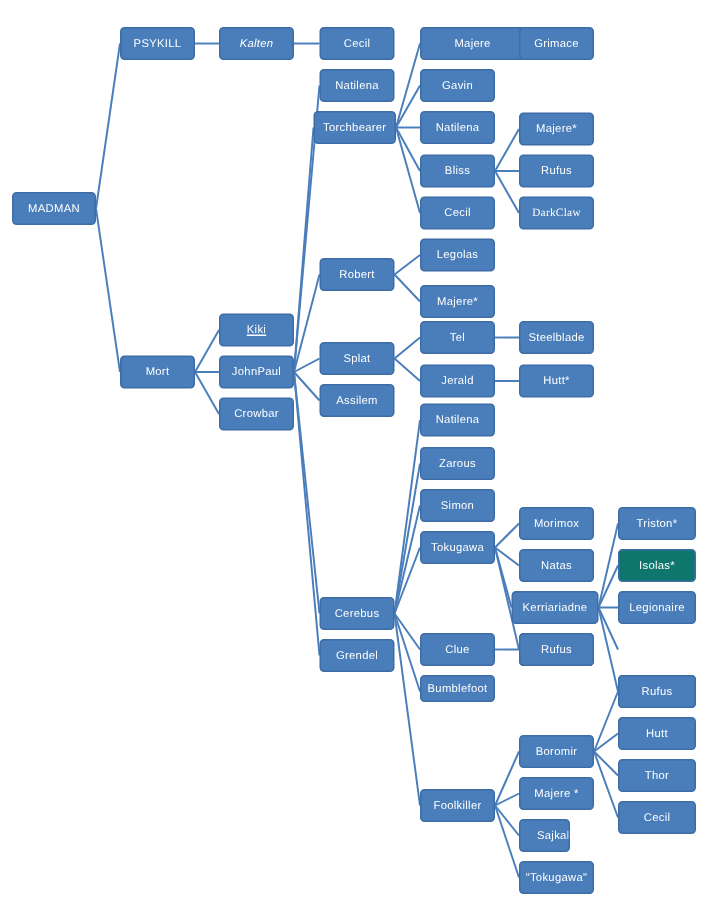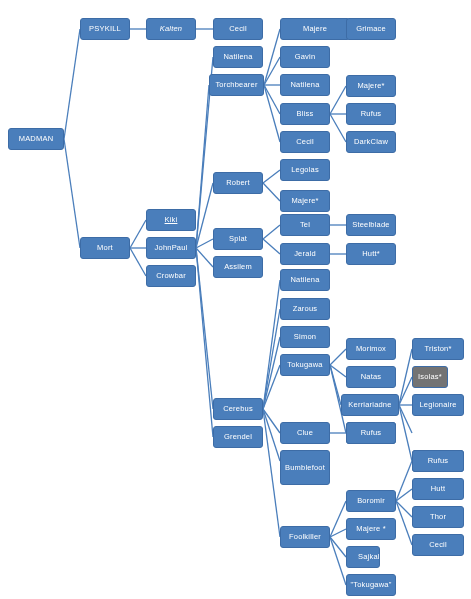--- a/index.html
+++ b/index.html
@@ -119,21 +119,21 @@
     </div>
     <div class="node" style="left: 280px; top: 131px; width: 50px; height: 22px; background: rgb(74, 126, 187); border-color: rgb(61, 108, 166); color: rgb(255, 255, 255);">
       <span>Cecil</span>
     </div>
     <div class="node" style="left: 346px; top: 75px; width: 50px; height: 22px; background: rgb(74, 126, 187); border-color: rgb(61, 108, 166); color: rgb(255, 255, 255);">
       <span>Majere*</span>
     </div>
     <div class="node" style="left: 346px; top: 103px; width: 50px; height: 22px; background: rgb(74, 126, 187); border-color: rgb(61, 108, 166); color: rgb(255, 255, 255);">
       <span>Rufus</span>
     </div>
-    <div class="node" style="left: 346px; top: 131px; width: 50px; height: 22px; background: rgb(74, 126, 187); border-color: rgb(61, 108, 166); color: rgb(255, 255, 255);">
+    <div class="node" style="left: 346px; top: 131px; width: 50px; height: 22px; background: rgb(74, 126, 187); border-color: rgb(61, 108, 166); color: rgb(255, 255, 255); font-family: Liberation Serif, serif;">
       <span>DarkClaw</span>
     </div>
     <div class="node" style="left: 80px; top: 237px; width: 50px; height: 22px; background: rgb(74, 126, 187); border-color: rgb(61, 108, 166); color: rgb(255, 255, 255);">
       <span>Mort</span>
     </div>
     <div class="node" style="left: 146px; top: 209px; width: 50px; height: 22px; background: rgb(74, 126, 187); border-color: rgb(61, 108, 166); color: rgb(255, 255, 255); text-decoration: underline;">
       <span>Kiki</span>
     </div>
     <div class="node" style="left: 146px; top: 237px; width: 50px; height: 22px; background: rgb(74, 126, 187); border-color: rgb(61, 108, 166); color: rgb(255, 255, 255);">
       <span>JohnPaul</span>
@@ -194,36 +194,36 @@
     </div>
     <div class="node" style="left: 341px; top: 394px; width: 58px; height: 22px; background: rgb(74, 126, 187); border-color: rgb(61, 108, 166); color: rgb(255, 255, 255);">
       <span>Kerriariadne</span>
     </div>
     <div class="node" style="left: 346px; top: 422px; width: 50px; height: 22px; background: rgb(74, 126, 187); border-color: rgb(61, 108, 166); color: rgb(255, 255, 255);">
       <span>Cecil</span>
     </div>
     <div class="node" style="left: 412px; top: 338px; width: 52px; height: 22px; background: rgb(74, 126, 187); border-color: rgb(61, 108, 166); color: rgb(255, 255, 255);">
       <span>Triston*</span>
     </div>
-    <div class="node" style="left: 412px; top: 366px; width: 36px; height: 22px; background: #737373; border-color: rgb(61, 108, 166); color: rgb(255, 255, 255);">
+    <div class="node" style="left: 412px; top: 366px; width: 52px; height: 22px; background: #0f766e; border-color: rgb(61, 108, 166); color: rgb(255, 255, 255);">
       <span>Isolas*</span>
     </div>
     <div class="node" style="left: 412px; top: 394px; width: 52px; height: 22px; background: rgb(74, 126, 187); border-color: rgb(61, 108, 166); color: rgb(255, 255, 255);">
       <span>Legionaire</span>
     </div>
     <div class="node" style="left: 412px; top: 450px; width: 52px; height: 22px; background: rgb(74, 126, 187); border-color: rgb(61, 108, 166); color: rgb(255, 255, 255);">
       <span>DarkClaw*</span>
     </div>
     <div class="node" style="left: 280px; top: 422px; width: 50px; height: 22px; background: rgb(74, 126, 187); border-color: rgb(61, 108, 166); color: rgb(255, 255, 255);">
       <span>Clue</span>
     </div>
     <div class="node" style="left: 346px; top: 422px; width: 50px; height: 22px; background: rgb(74, 126, 187); border-color: rgb(61, 108, 166); color: rgb(255, 255, 255);">
       <span>Rufus</span>
     </div>
-    <div class="node" style="left: 280px; top: 450px; width: 50px; height: 35px; background: rgb(74, 126, 187); border-color: rgb(61, 108, 166); color: rgb(255, 255, 255);">
+    <div class="node" style="left: 280px; top: 450px; width: 50px; height: 18px; background: rgb(74, 126, 187); border-color: rgb(61, 108, 166); color: rgb(255, 255, 255);">
       <span>Bumblefoot</span>
     </div>
     <div class="node" style="left: 280px; top: 526px; width: 50px; height: 22px; background: rgb(74, 126, 187); border-color: rgb(61, 108, 166); color: rgb(255, 255, 255);">
       <span>Foolkiller</span>
     </div>
     <div class="node" style="left: 346px; top: 490px; width: 50px; height: 22px; background: rgb(74, 126, 187); border-color: rgb(61, 108, 166); color: rgb(255, 255, 255);">
       <span>Boromir</span>
     </div>
     <div class="node" style="left: 346px; top: 518px; width: 50px; height: 22px; background: rgb(74, 126, 187); border-color: rgb(61, 108, 166); color: rgb(255, 255, 255);">
       <span>Majere *</span>

